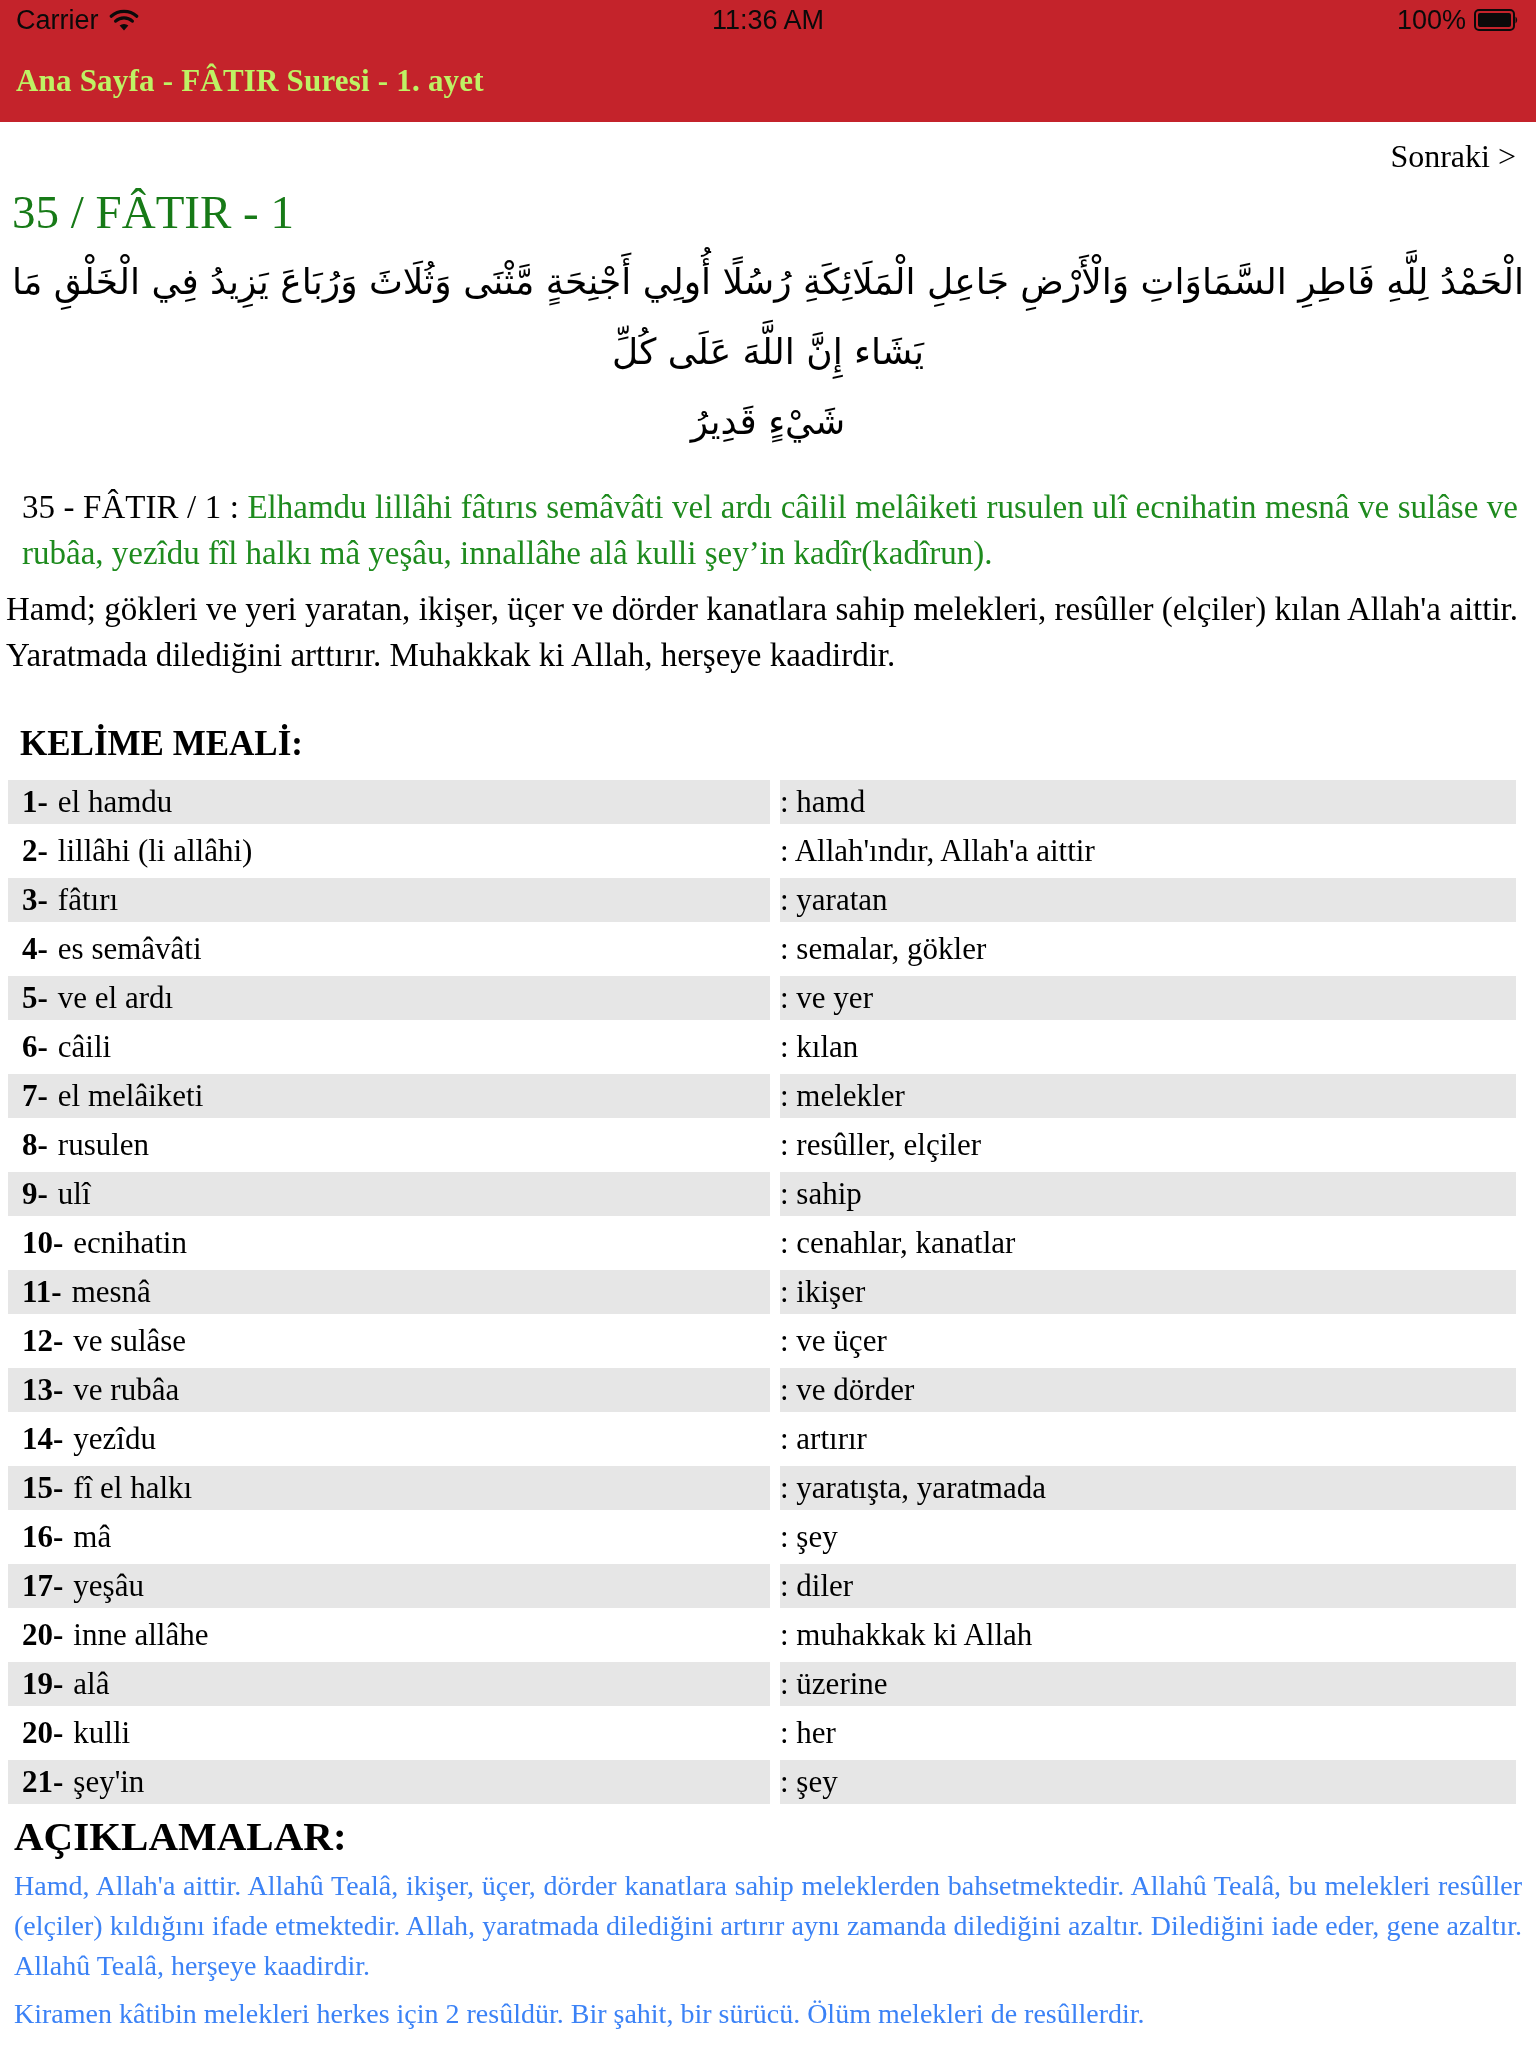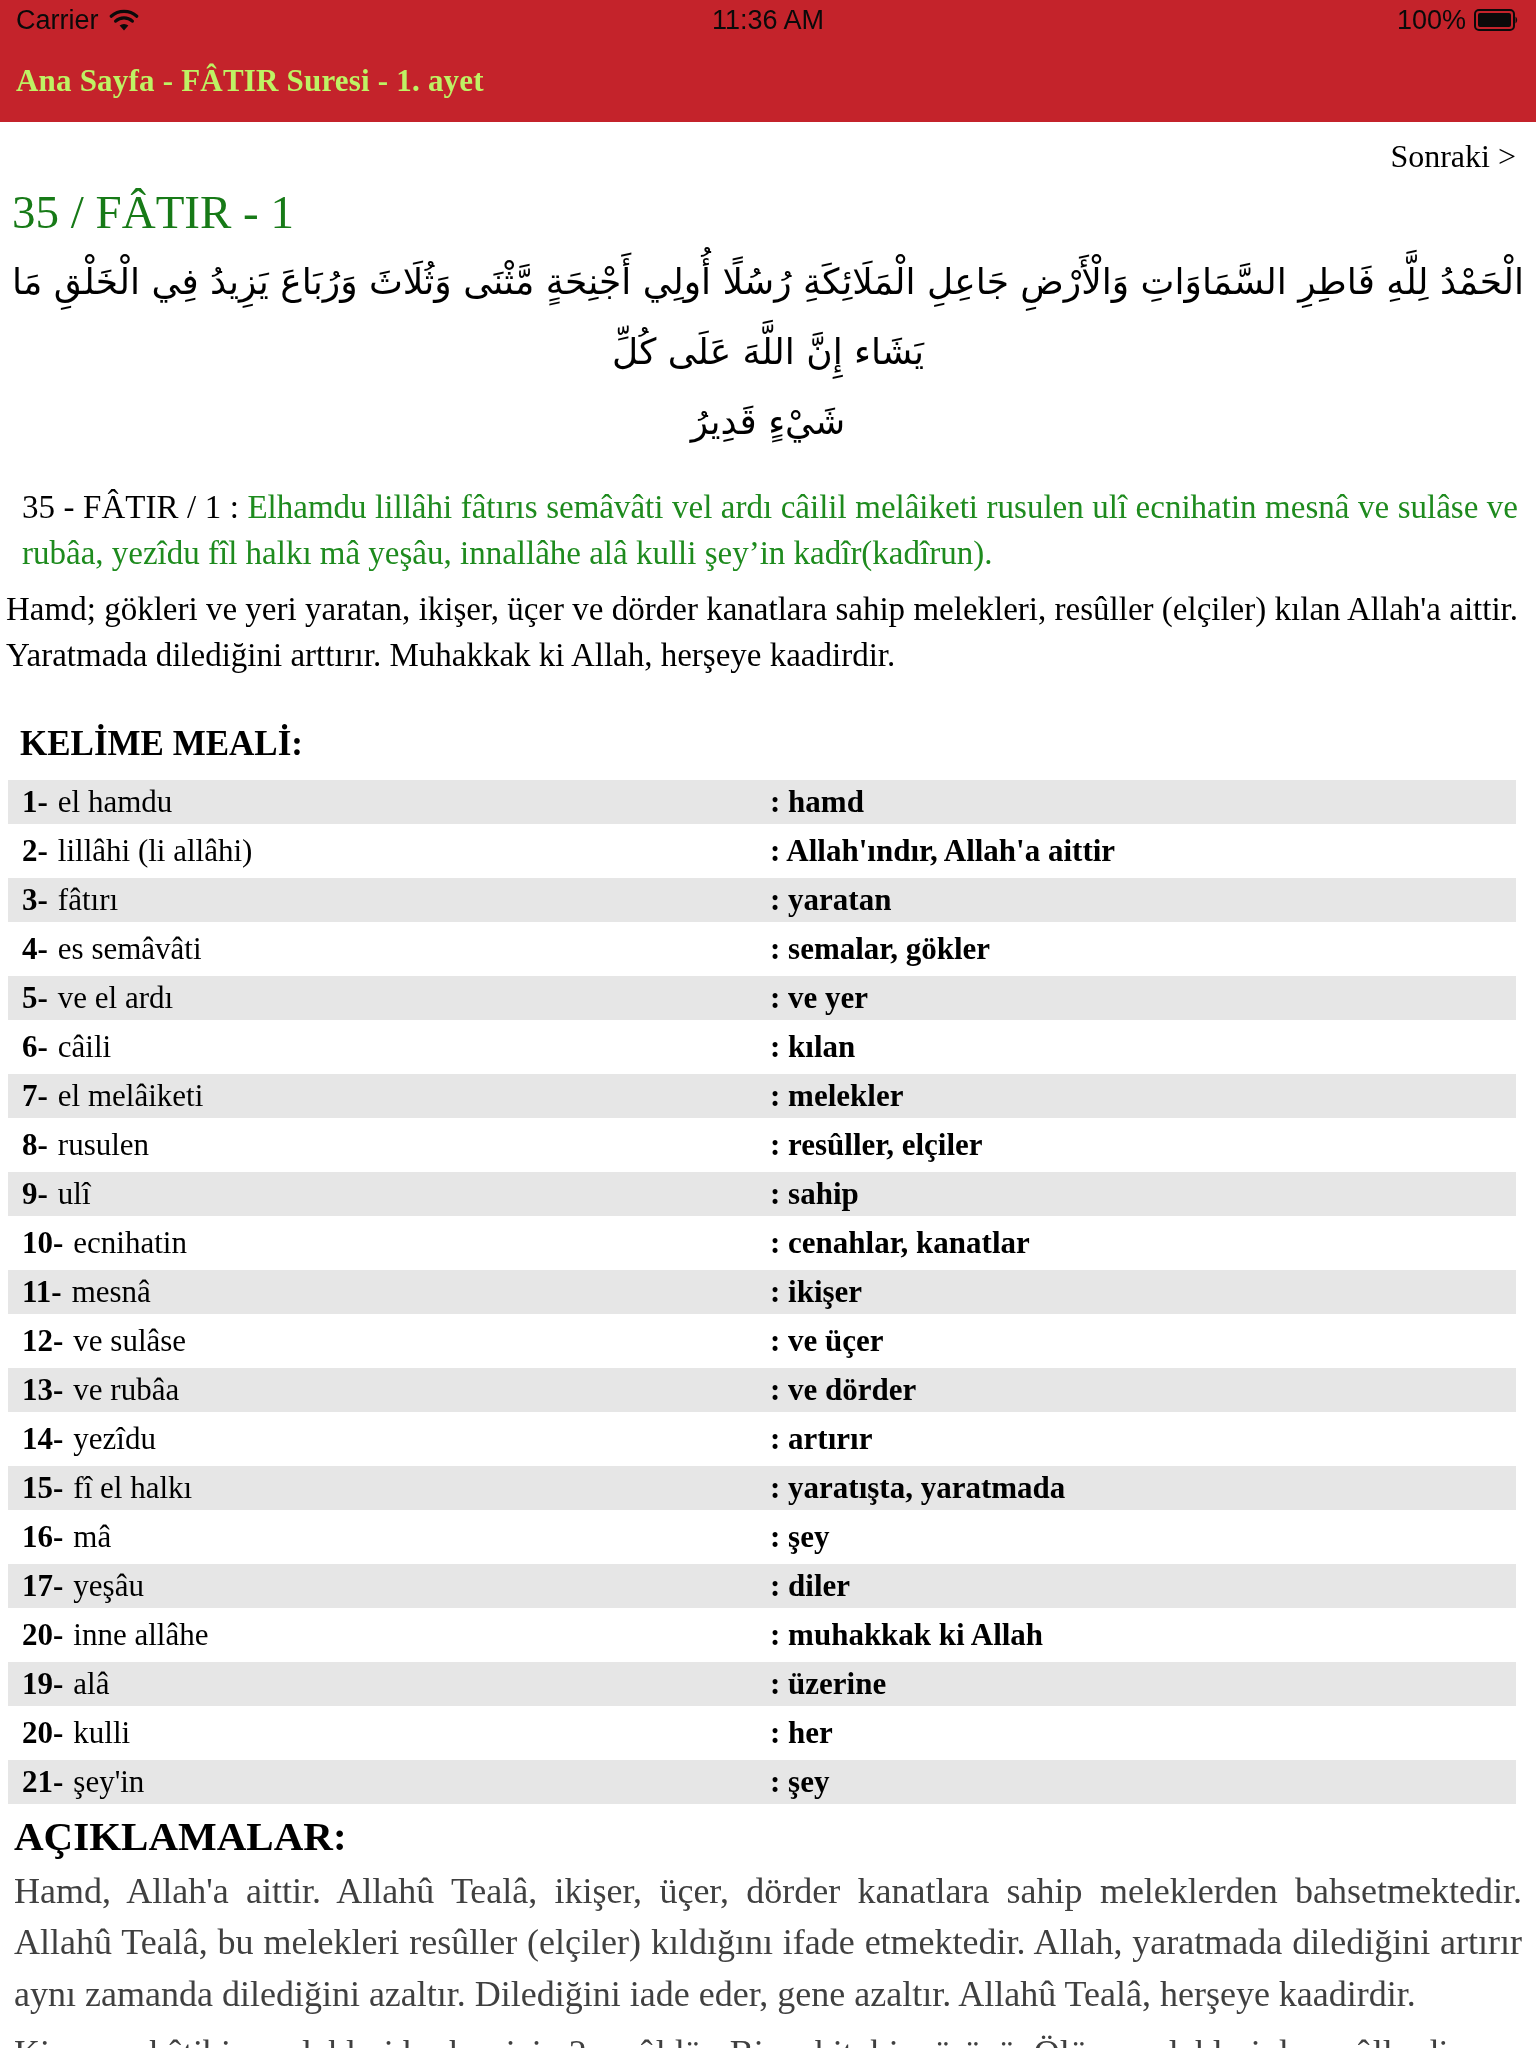--- a/index.html
+++ b/index.html
@@ -83,31 +83,31 @@
     margin: 46px 0 0 20px;
     font-size: 35px;
     font-weight: 700;
     color: #000000;
   }
   
   .word-table { margin: 16px 20px 0 8px; }
   .wrow { display: flex; margin-bottom: 5px; }
   .wrow .cell { height: 44px; display: flex; align-items: center; font-size: 31px; color: #000; }
   .wrow .cell-l { width: 762px; padding-left: 14px; }
-  .wrow .cell-r { flex: 1; margin-left: 0; padding-left: 0; font-weight: bold; }
+  .wrow .cell-r { flex: 1; margin-left: 10px; padding-left: 0; }
   .wrow.odd .cell { background: #E6E6E6; }
   .wrow .num { font-weight: 700; margin-right: 10px; }
   
   .acik-heading { margin: 8px 0 2px 14px; font-size: 41px; font-weight: 700; }
   .expl {
     margin: 6px 14px 8px 14px;
-    font-size: 36px;
+    font-size: 28px;
     line-height: 1.42;
     text-align: justify;
-    color: #404040;
+    color: #3b82f6;
   }
   .expl + .expl { margin-top: 0; }
 </style>
 </head>
 <body>
 
 <div class="statusbar">
   <div class="sb-left">
     <span>Carrier</span>
     <span>

